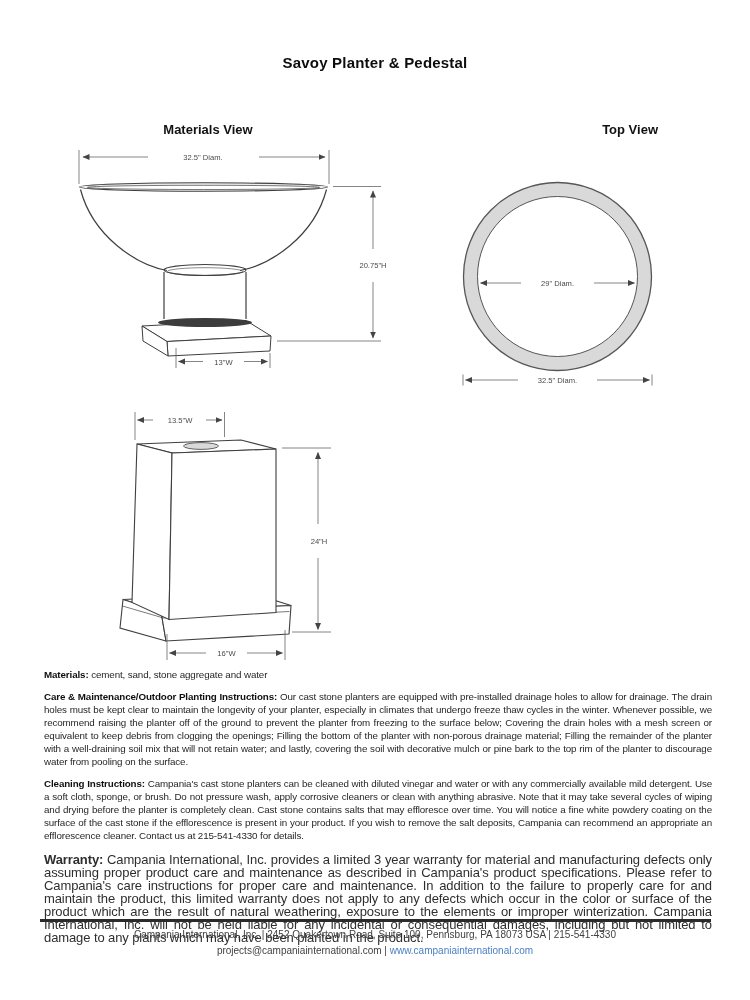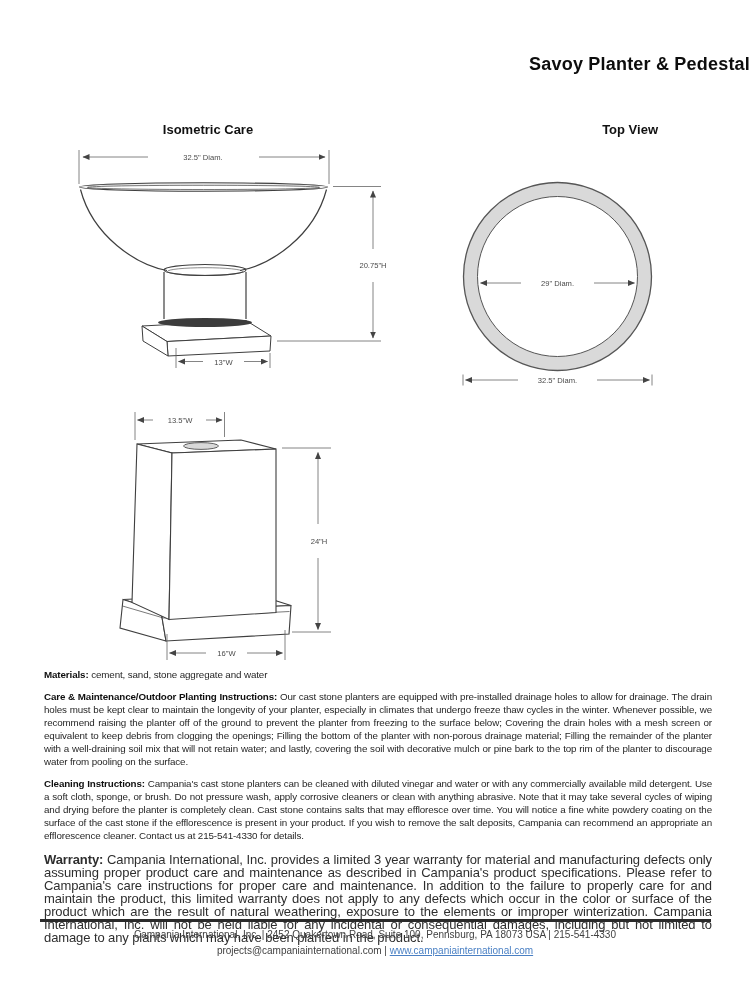--- a/index.html
+++ b/index.html
@@ -3,48 +3,48 @@
 <meta charset="utf-8">
 <style>
   * { margin:0; padding:0; box-sizing:border-box; }
   html,body { background:#ffffff; }
   .page {
     position:relative; width:750px; height:1000px; background:#fff;
     font-family:"Liberation Sans", sans-serif; color:#2a2a2a; overflow:hidden;
     margin:0 auto;
   }
   .doc-title {
-    position:absolute; top:54px; left:0; width:750px; text-align:right;
-    font-size:18px; font-weight:bold; color:#0d0d0d; letter-spacing:0.2px;
+    position:absolute; top:54px; left:0; width:750px; text-align:center;
+    font-size:15px; font-weight:bold; color:#0d0d0d; letter-spacing:0.2px;
   }
   .view-title {
     position:absolute; top:122px; width:200px; text-align:center;
     font-size:13px; font-weight:bold; color:#111;
   }
   .view-title.iso { left:108px; }
   .view-title.top { left:458px;text-align:right; }
   svg { position:absolute; overflow:visible; }
   svg text { font-family:"Liberation Sans", sans-serif; fill:#4a4a4a; }
   .dimtxt { font-size:7.6px; }
   .textblock { position:absolute; left:44px; top:668px; width:668px; }
   .body-p { font-size:9.8px; line-height:13px; letter-spacing:-0.12px; text-align:justify; margin-bottom:9px; color:#262626; }
   .body-p b { color:#0f0f0f;margin-top:28px; }
   .warranty-p { font-size:13px; line-height:13px; letter-spacing:-0.1px; text-align:justify; color:#2e2e2e; margin-bottom:14px; }
   .foot-rule { position:absolute; left:40px; top:919px; width:671px; height:3px; background:#2b2b2b; }
   .footer { position:absolute; left:0; top:927px; width:750px; text-align:center; font-size:10px; line-height:15.5px; color:#3f3f3f; }
-  .footer a { color:#4a80c4; text-decoration:underline; cursor:pointer; }
+  .footer a { color:#4a80c4; cursor:pointer; }
 </style>
 </head>
 <body>
 
 <div class="page">
 
   <div class="doc-title">Savoy Planter &amp; Pedestal</div>
 
-  <div class="view-title iso">Isometric Care</div>
+  <div class="view-title iso">Materials View</div>
   <div class="view-title top">Top View</div>
 
   <svg style="left:60px; top:140px;" width="340" height="240" viewBox="60 140 340 240">
     <defs>
       <marker id="arrA" markerUnits="userSpaceOnUse" markerWidth="8" markerHeight="8" refX="6.5" refY="3" orient="auto">
         <path d="M0,0 L7,3 L0,6 Z" fill="#444"></path>
       </marker>
     </defs>
 
     <g stroke="#666" stroke-width="0.8">

